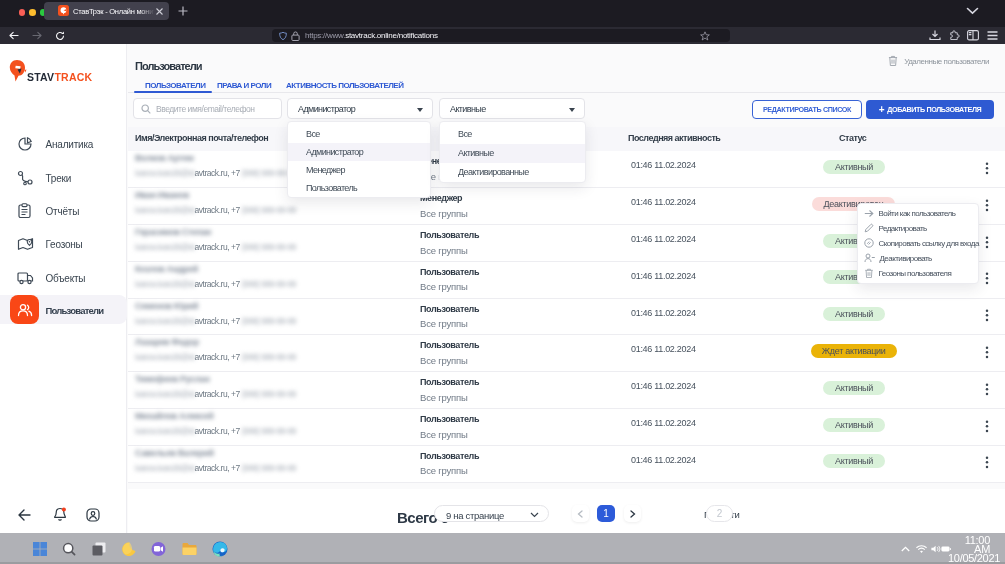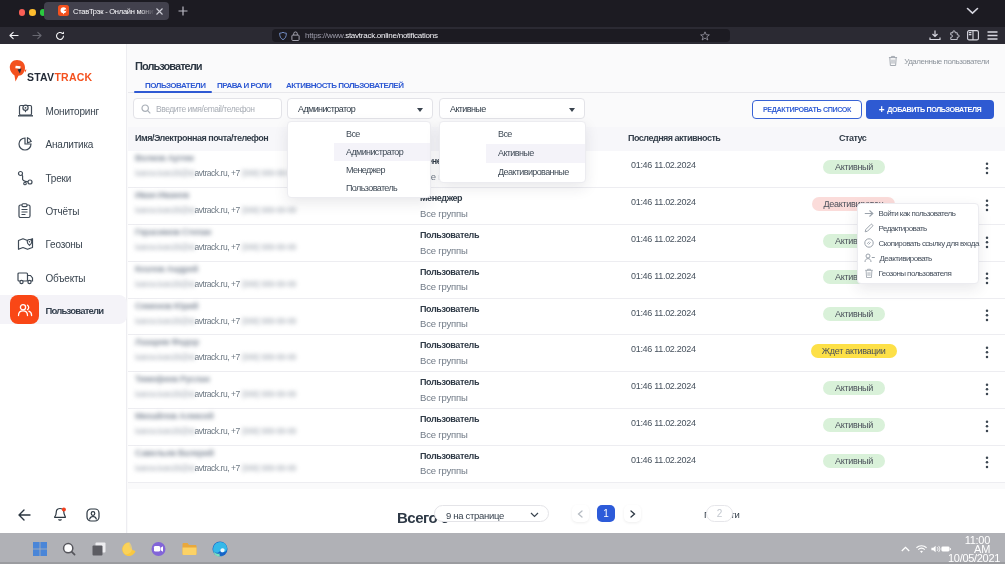--- a/index.html
+++ b/index.html
@@ -39,21 +39,21 @@
 .role{position:absolute;left:292px;top:5px;font-size:9px;font-weight:700;letter-spacing:-.4px;color:#2f3a46;white-space:nowrap;}
 .grp{position:absolute;left:292px;top:19.5px;font-size:9.5px;letter-spacing:-.2px;color:#707a86;}
 .dt{position:absolute;left:503px;top:9px;font-size:9px;letter-spacing:-.3px;color:#46515d;white-space:nowrap;}
 .pill{position:absolute;top:8.5px;height:14px;line-height:14px;border-radius:7px;font-size:9px;letter-spacing:-.3px;text-align:center;}
 .pill.g{background:#d9f1d9;color:#4a505a;left:695px;width:62px;}
 .dots{position:absolute;left:856px;top:9.5px;}
 
 #footer{position:absolute;left:0;top:445.5px;width:877px;height:44px;background:#fff;}
 
 .menu{position:absolute;background:#fff;border:1px solid #ececf0;border-radius:4px;box-shadow:0 5px 14px rgba(40,40,60,.10);z-index:5;padding-top:2.5px;}
-.mi{font-size:9px;letter-spacing:-.6px;color:#3f4a56;padding-left:12px;display:flex;align-items:center;margin-left:46px;}
+.mi{font-size:9px;letter-spacing:-.6px;color:#3f4a56;padding-left:18px;display:flex;align-items:center;}
 .mi.hl{background:#f4f3f9;}
 .ci{height:15.1px;display:flex;align-items:center;font-size:8px;letter-spacing:-.55px;color:#454f5c;white-space:nowrap;}
 .ci svg{margin-left:6px;flex:none;}
 .ci span{margin-left:5px;}
 
 #taskbar{position:absolute;left:0;top:533px;width:1005px;height:31px;background:#b0b1b6;}
 #taskbar .ic{position:absolute;top:50%;transform:translateY(-50%);}
 .tray{color:#fff;}
 </style>
 </head>
@@ -128,30 +128,20 @@
   <div id="sidebar">
     <svg style="position:absolute;left:9px;top:14.5px" width="95" height="30" viewBox="0 0 95 30">
       <path d="M8 2 C3.5 2 0.8 5.5 0.8 9.5 C0.8 13 3 15.5 5.5 17.5 L6.5 23.5 L9.5 17.8 C13 17.8 16 14.5 16 9.8 C16 5 12.6 2 8 2 Z" fill="#f4511e"></path>
       <path d="M6.5 8 h5 v2.5 h-5 z" fill="#fff" transform="rotate(8 9 9)"></path>
       <path d="M8.5 11.5 l4 -1 l-1.6 5 z" fill="#232b38"></path>
       <path d="M15.5 12 l2 -0.6 l-1.2 3 z" fill="#f4511e"></path>
       <text x="18" y="22.5" font-family="Liberation Sans,sans-serif" font-size="10.5" font-weight="800" letter-spacing="0.2" fill="#242b37">STAV</text>
       <text x="45.5" y="22.5" font-family="Liberation Sans,sans-serif" font-size="10.5" font-weight="800" letter-spacing="0.2" fill="#f4511e">TRACK</text>
     </svg>
 
-    <div class="nav" style="top:53.3px;">
-      <svg width="17" height="16" viewBox="0 0 17 16">
-          <rect x="2.5" y="2.5" width="12" height="9.5" rx="1.2" fill="none" stroke="#3f4a56" stroke-width="1.2"></rect>
-          <path d="M1 12.8 h15" stroke="#3f4a56" stroke-width="1.4"></path>
-          <circle cx="8.5" cy="4.8" r="2.6" fill="#fff" stroke="#3f4a56" stroke-width="1.2"></circle>
-          <circle cx="8.5" cy="4.8" r="0.9" fill="#3f4a56"></circle>
-          <path d="M8.5 7.4 L8.5 9.2" stroke="#3f4a56" stroke-width="1.2"></path>
-        </svg>
-      <span class="lbl">Мониторинг</span>
-    </div>
     <div class="nav" style="top:86.7px;">
       <svg width="16" height="16" viewBox="0 0 16 16">
           <path d="M8 2 a6 6 0 1 0 6 6 L8 8 Z" fill="none" stroke="#3f4a56" stroke-width="1.2"></path>
           <path d="M10.5 1.8 a6 6 0 0 1 3.7 3.7 L10.5 6.8 Z" fill="none" stroke="#3f4a56" stroke-width="1.2"></path>
         </svg>
       <span class="lbl">Аналитика</span>
     </div>
     <div class="nav" style="top:120.1px;">
       <svg width="17" height="16" viewBox="0 0 17 16">
           <circle cx="3.5" cy="3.5" r="2" fill="none" stroke="#3f4a56" stroke-width="1.2"></circle>
@@ -311,21 +301,21 @@
             <circle cx="3" cy="6.3" r="1.25" fill="#3c4651"></circle>
             <circle cx="3" cy="10.9" r="1.25" fill="#3c4651"></circle>
           </svg></div>
     </div>
     <div class="row" style="top:291.9px;">
       <div class="nm">Лазарев Федор</div>
       <div class="em"><span class="b">ivanov.ivan26@st</span>avtrack.ru, +7 <span class="b">(999) 999-99-99</span></div>
       <div class="role">Пользователь</div>
         <div class="grp">Все группы</div>
       <div class="dt">01:46 11.02.2024</div>
-      <div class="pill" style="left:682.7px;width:86px;background:#fde047;color:#4a505a;">Ждет активации</div>
+      <div class="pill" style="left:682.7px;width:86px;background:#eab308;color:#4a505a;">Ждет активации</div>
       <div class="dots"><svg width="6" height="13" viewBox="0 0 6 13">
             <circle cx="3" cy="1.7" r="1.25" fill="#3c4651"></circle>
             <circle cx="3" cy="6.3" r="1.25" fill="#3c4651"></circle>
             <circle cx="3" cy="10.9" r="1.25" fill="#3c4651"></circle>
           </svg></div>
     </div>
     <div class="row" style="top:328.7px;">
       <div class="nm">Тимофеев Руслан</div>
       <div class="em"><span class="b">ivanov.ivan26@st</span>avtrack.ru, +7 <span class="b">(999) 999-99-99</span></div>
       <div class="role">Пользователь</div>

